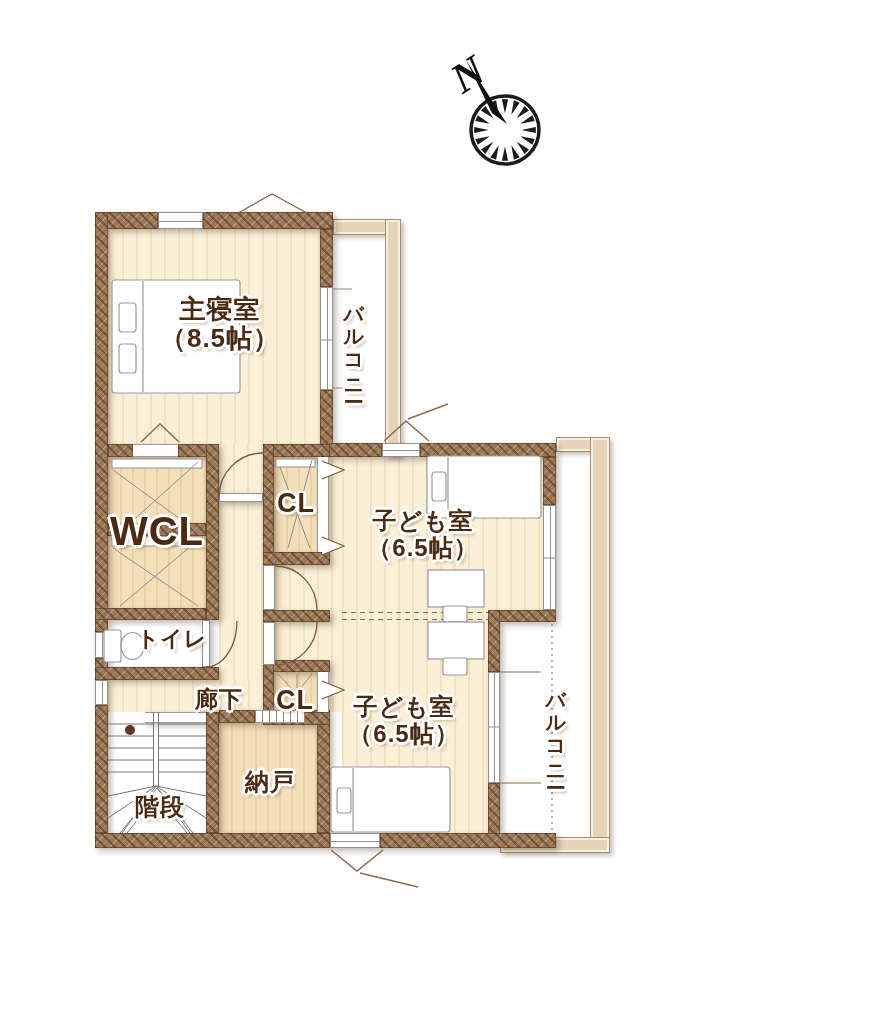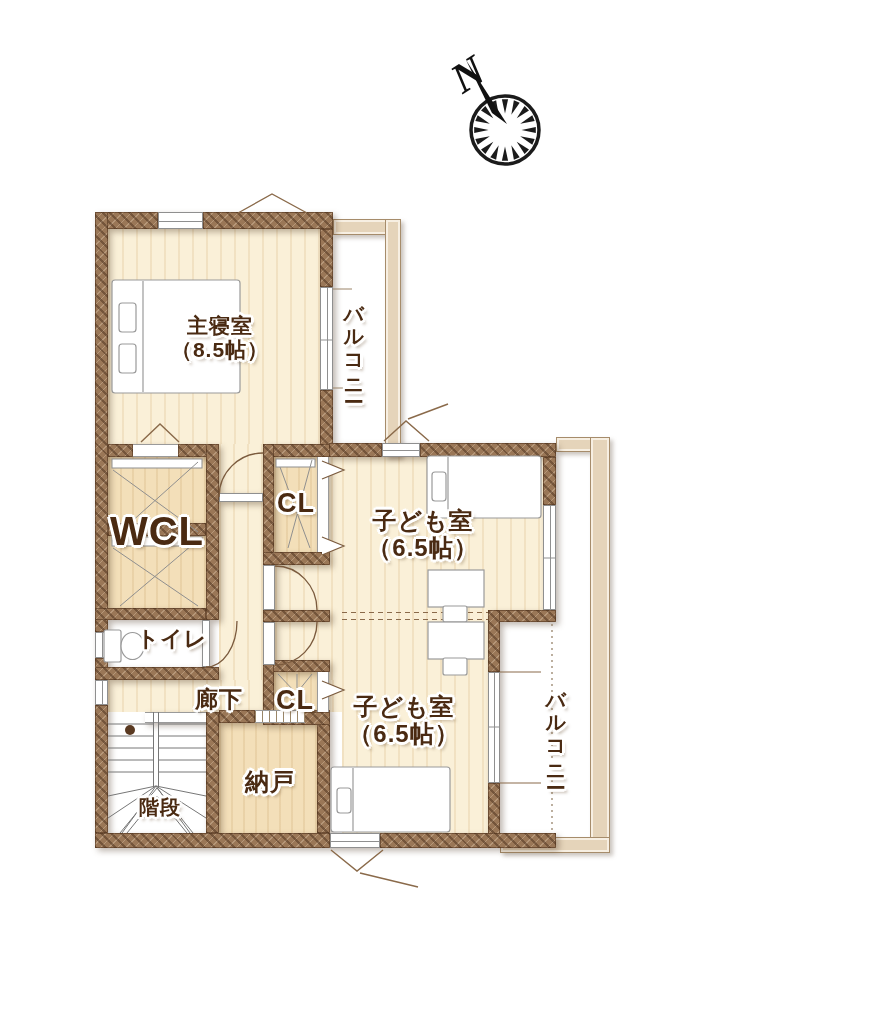--- a/index.html
+++ b/index.html
@@ -259,34 +259,34 @@
           <polygon points="501.9,99.2 508.1,99.2 505.0,113.5" fill="#1b1b1b"></polygon>
           <polygon points="513.9,100.3 519.7,102.7 511.3,114.8" fill="#1b1b1b"></polygon>
           <polygon points="524.6,106.0 529.0,110.4 516.7,118.3" fill="#1b1b1b"></polygon>
           <polygon points="532.3,115.3 534.7,121.1 520.2,123.7" fill="#1b1b1b"></polygon>
         </g>
       <polygon points="507,124 466,60 492,113" fill="#111"></polygon>
       <text x="469" y="88" transform="rotate(-33 469 76)" font-family="'Liberation Serif','DejaVu Serif',serif" font-size="42" font-style="italic" font-weight="bold" fill="#111" text-anchor="middle">N</text>
     </g>
   </svg>
 
-  <div class="lbl" style="left:220px;top:338px;font-size:21px;">
+  <div class="lbl" style="left:220px;top:324px;font-size:26px;">
     <span>主寝室</span><br>
     <span>（8.5帖）</span>
   </div>
   <div class="lbl vert" style="left:354px;top:342px;font-size:20px;"><span>バルコニー</span></div>
   <div class="lbl" style="left:157px;top:531px;font-size:40px;"><span>WCL</span></div>
   <div class="lbl" style="left:296px;top:503px;font-size:27px;"><span>CL</span></div>
   <div class="lbl" style="left:423px;top:535px;font-size:24px;">
     <span>子ども室</span><br>
     <span>（6.5帖）</span>
   </div>
   <div class="lbl" style="left:172px;top:639px;font-size:22px;"><span>トイレ</span></div>
   <div class="lbl" style="left:219px;top:700px;font-size:23px;"><span>廊下</span></div>
   <div class="lbl" style="left:295px;top:700px;font-size:27px;"><span>CL</span></div>
   <div class="lbl" style="left:404px;top:721px;font-size:24px;">
     <span>子ども室</span><br>
     <span>（6.5帖）</span>
   </div>
   <div class="lbl vert" style="left:556px;top:728px;font-size:20px;"><span>バルコニー</span></div>
   <div class="lbl" style="left:270px;top:782px;font-size:24px;"><span>納戸</span></div>
-  <div class="lbl" style="left:160px;top:807px;font-size:20px;"><span>階段</span></div>
+  <div class="lbl" style="left:160px;top:807px;font-size:24px;"><span>階段</span></div>
 </div>
 
 </body></html>

